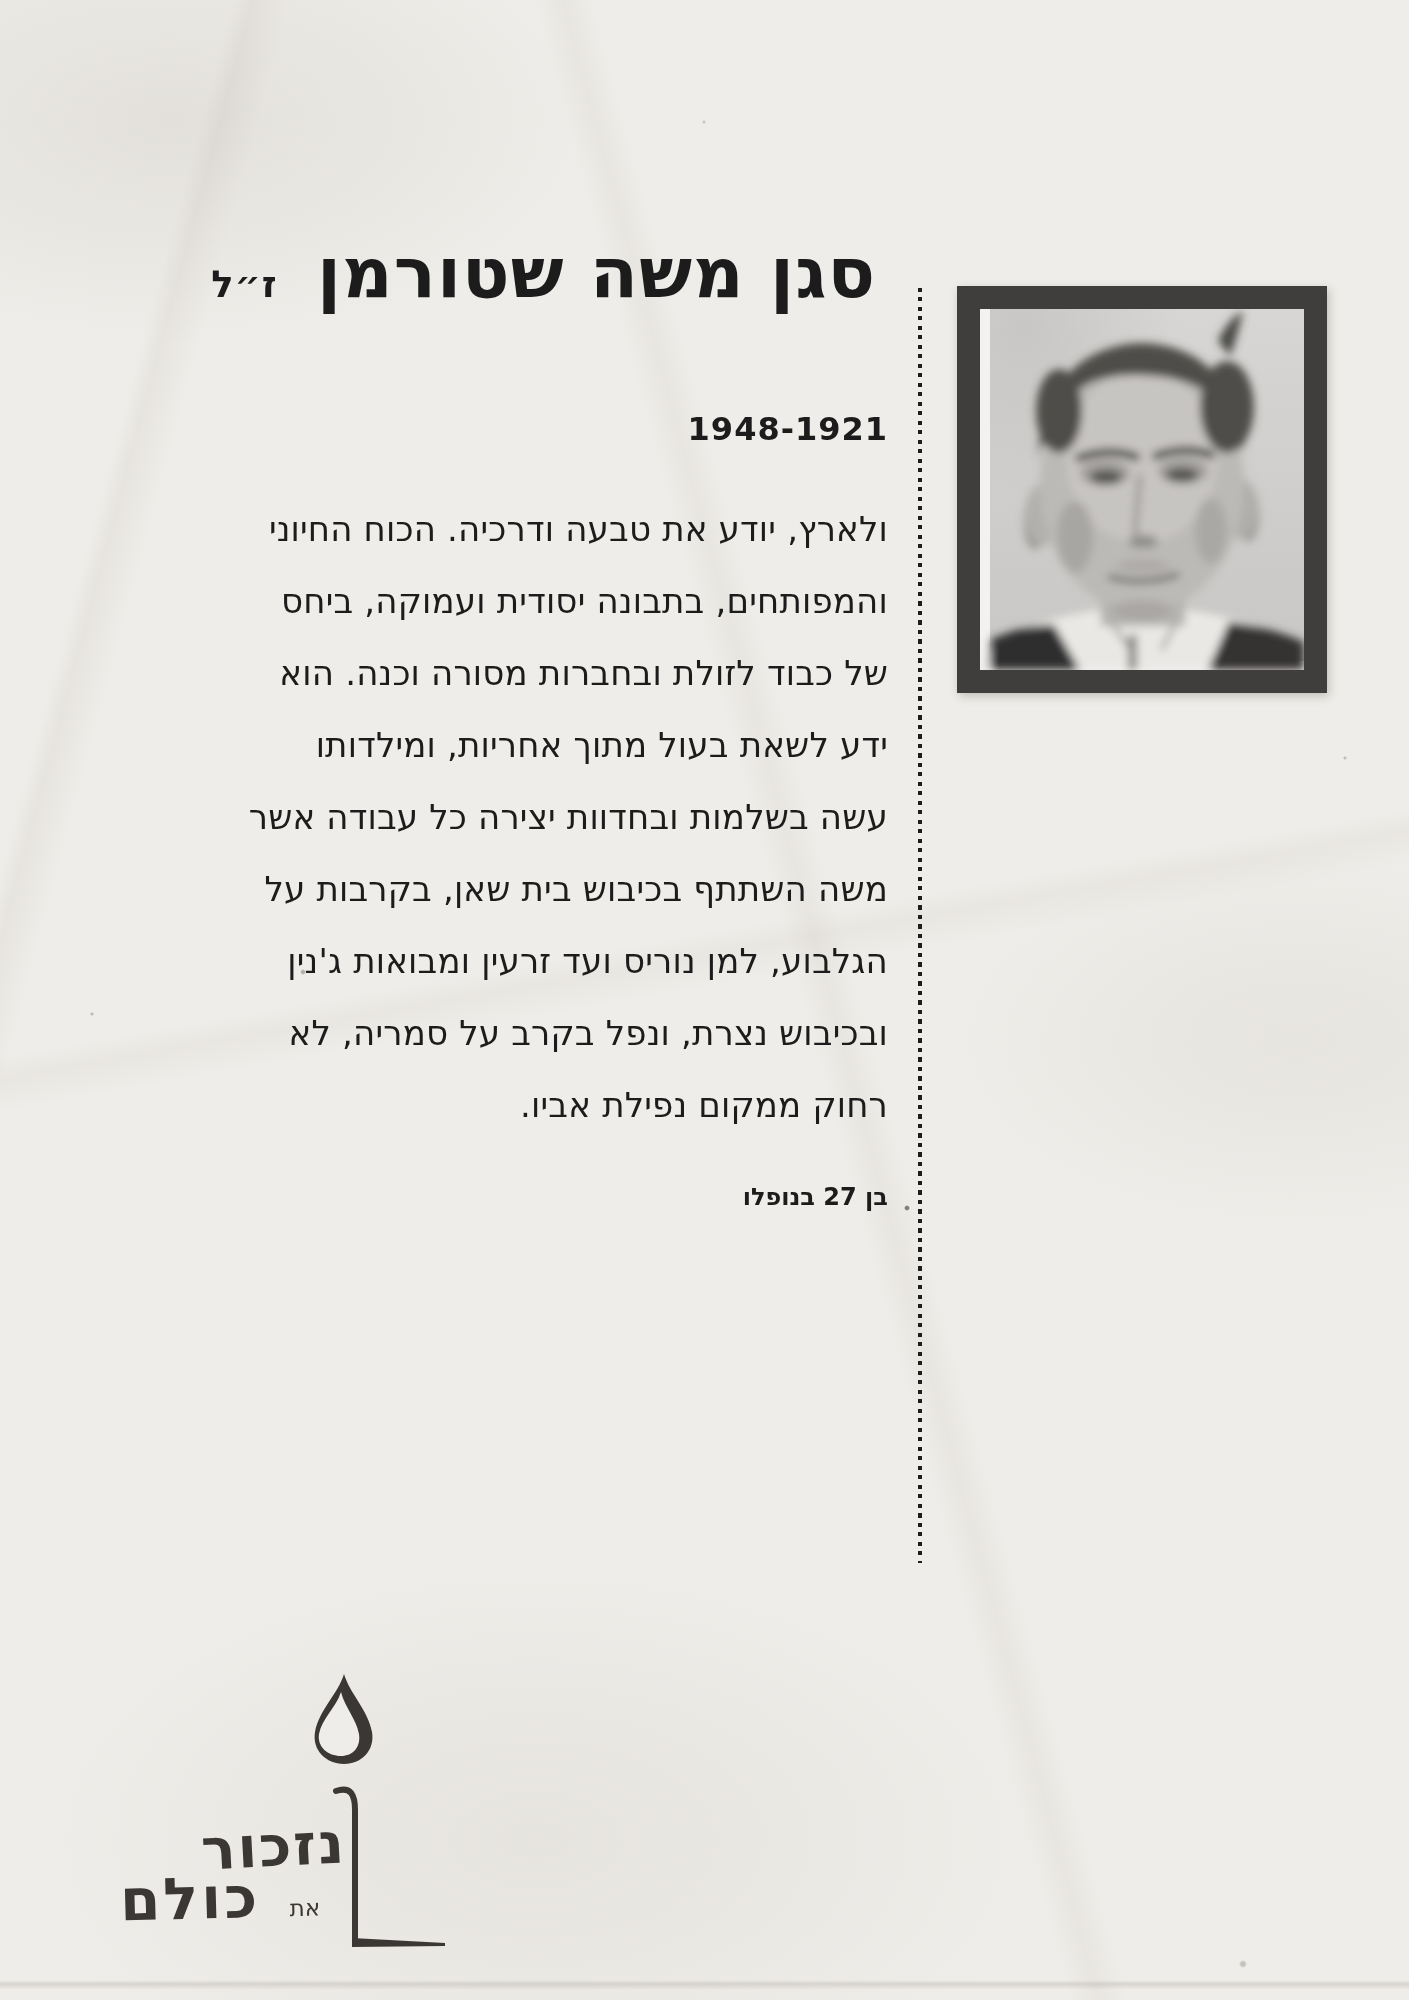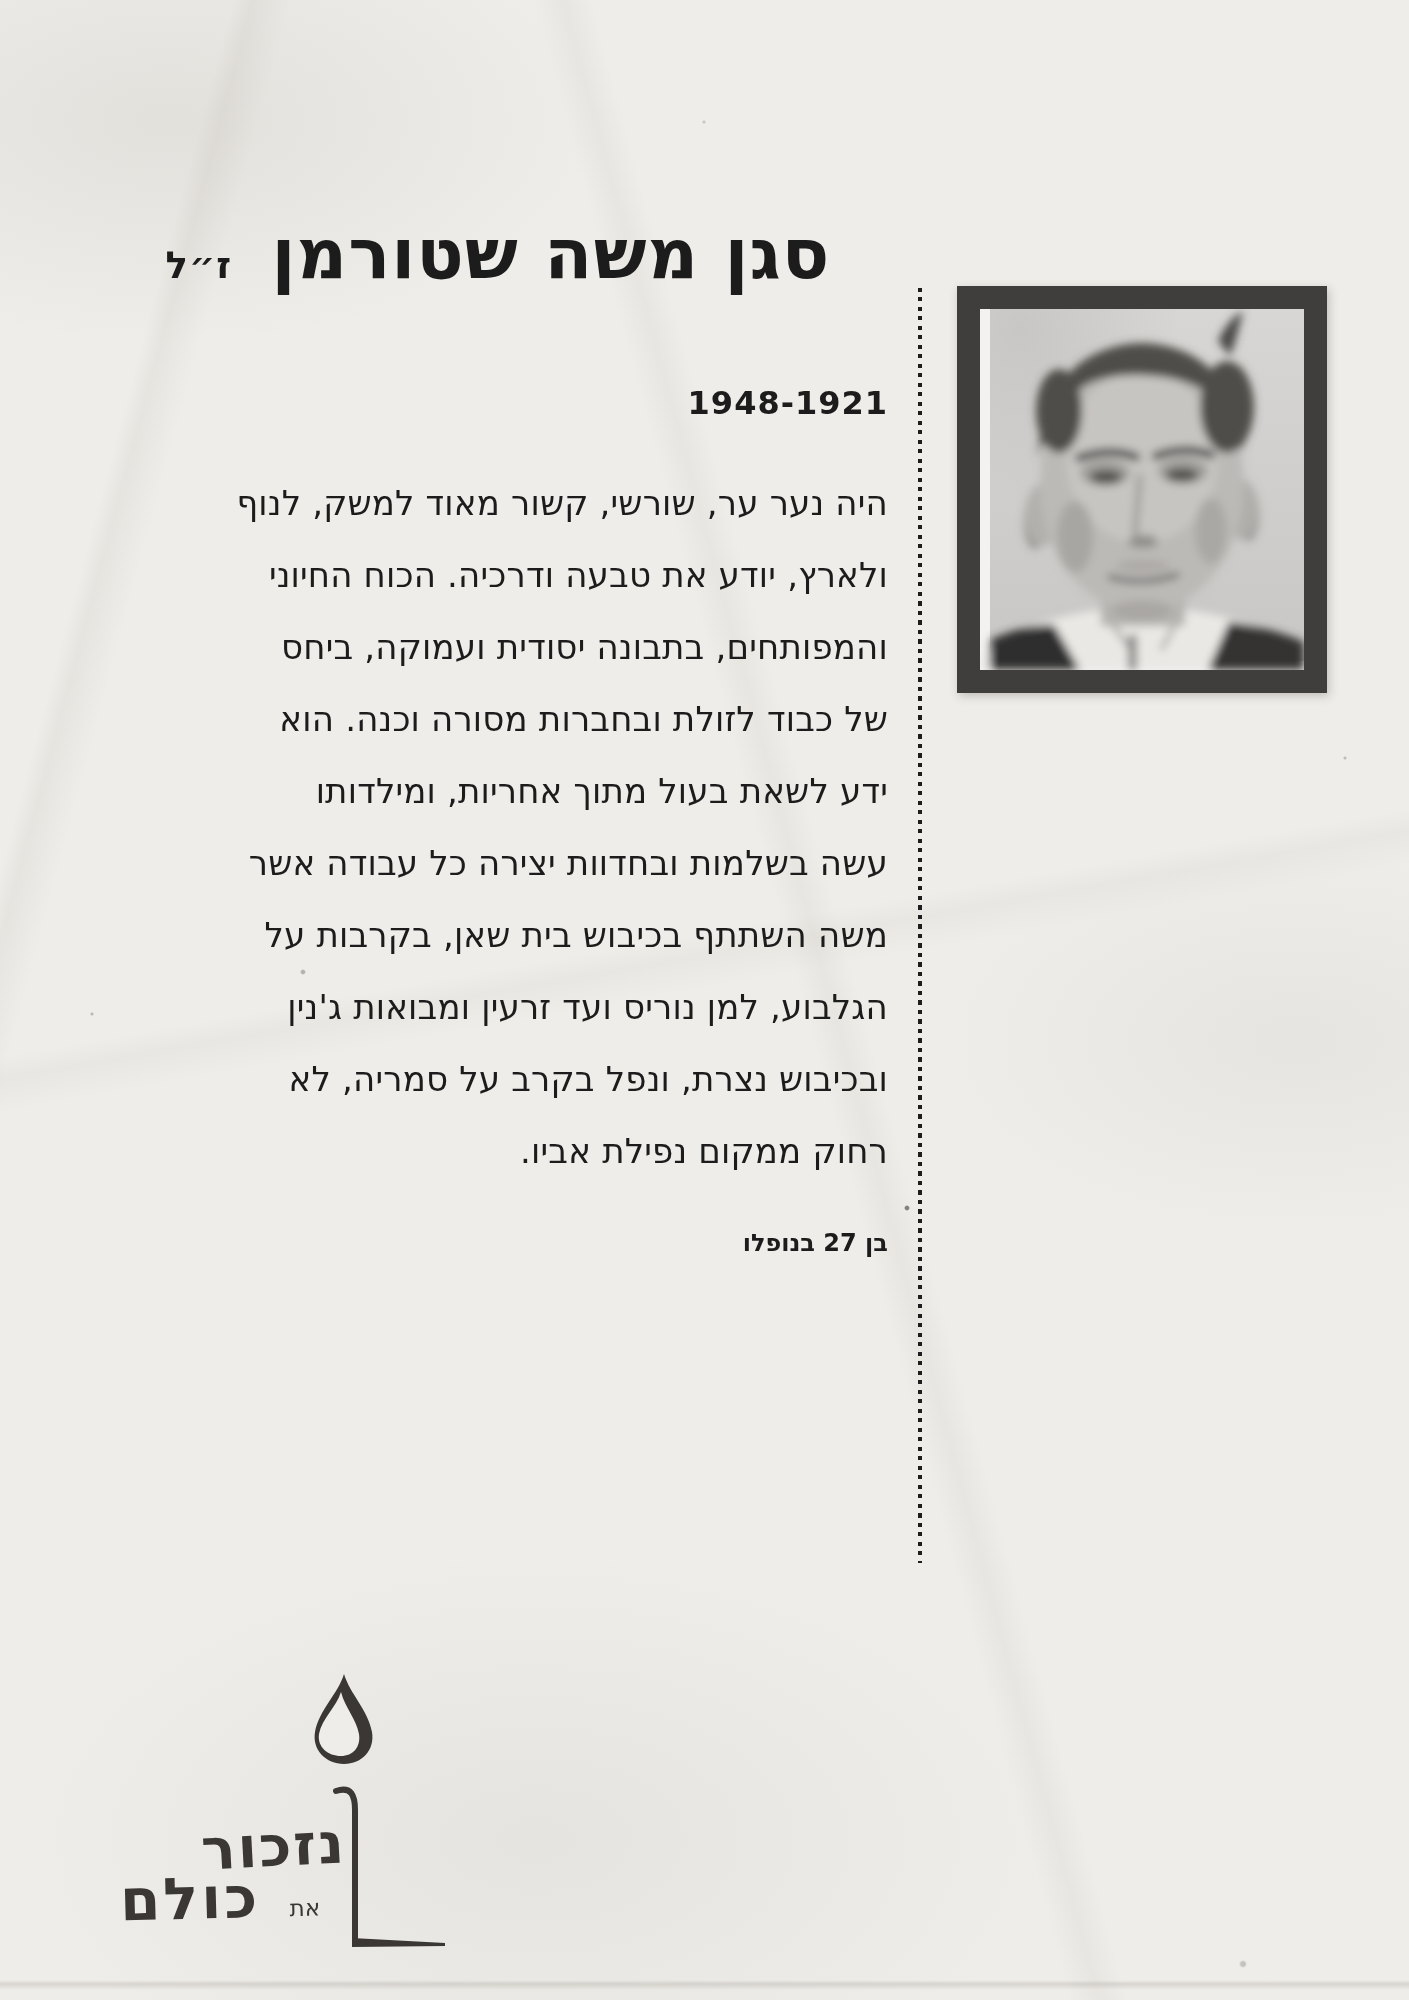--- a/index.html
+++ b/index.html
@@ -30,23 +30,23 @@
     color:#1c1c1c;
   }
 
   
   .content{
     position:absolute;
     top:218px; right:521px; width:780px;
     direction:rtl; text-align:right;
   }
   .title{
-    margin:0; padding:0;
-    font-size:70px; line-height:72px; font-weight:700;
-    letter-spacing:1px; white-space:nowrap;text-align:center;
+    margin:12px; padding:0;
+    font-size:70px; line-height:86px; font-weight:700;
+    letter-spacing:1px; white-space:nowrap;
   }
   .title .honorific{ font-size:37px; font-weight:700; margin-right:14px; }
   .dates{
     margin:77px 0 0 0;
     font-size:32px; line-height:48px; font-weight:700;
     letter-spacing:1px;
   }
   .bio{ margin-top:40px; font-size:34px; line-height:72px; letter-spacing:.2px; }
   .bio .line{ white-space:nowrap; }
   .age-note{
@@ -177,21 +177,20 @@
   </div>
 
   <div class="content">
     <h1 class="title">
       <span>סגן משה שטורמן</span>
       <span class="honorific">ז״ל</span>
     </h1>
     <div class="dates">1948-1921</div>
 
     <div class="bio">
-      <div class="line">היה נער ער, שורשי, קשור מאוד למשק, לנוף</div>
       <div class="line">ולארץ, יודע את טבעה ודרכיה. הכוח החיוני</div>
       <div class="line">והמפותחים, בתבונה יסודית ועמוקה, ביחס</div>
       <div class="line">של כבוד לזולת ובחברות מסורה וכנה. הוא</div>
       <div class="line">ידע לשאת בעול מתוך אחריות, ומילדותו</div>
       <div class="line">עשה בשלמות ובחדוות יצירה כל עבודה אשר</div>
       <div class="line">משה השתתף בכיבוש בית שאן, בקרבות על</div>
       <div class="line">הגלבוע, למן נוריס ועד זרעין ומבואות ג'נין</div>
       <div class="line">ובכיבוש נצרת, ונפל בקרב על סמריה, לא</div>
       <div class="line">רחוק ממקום נפילת אביו.</div>
     </div>

